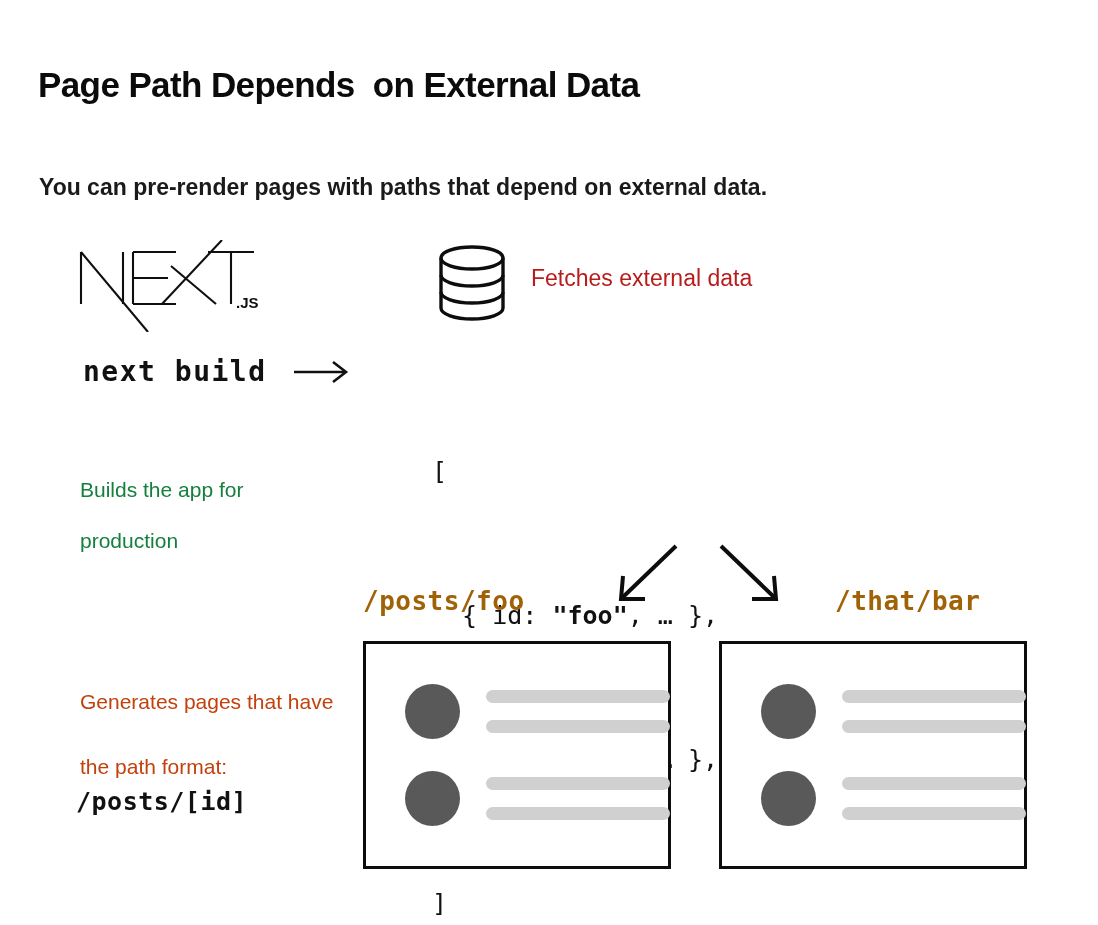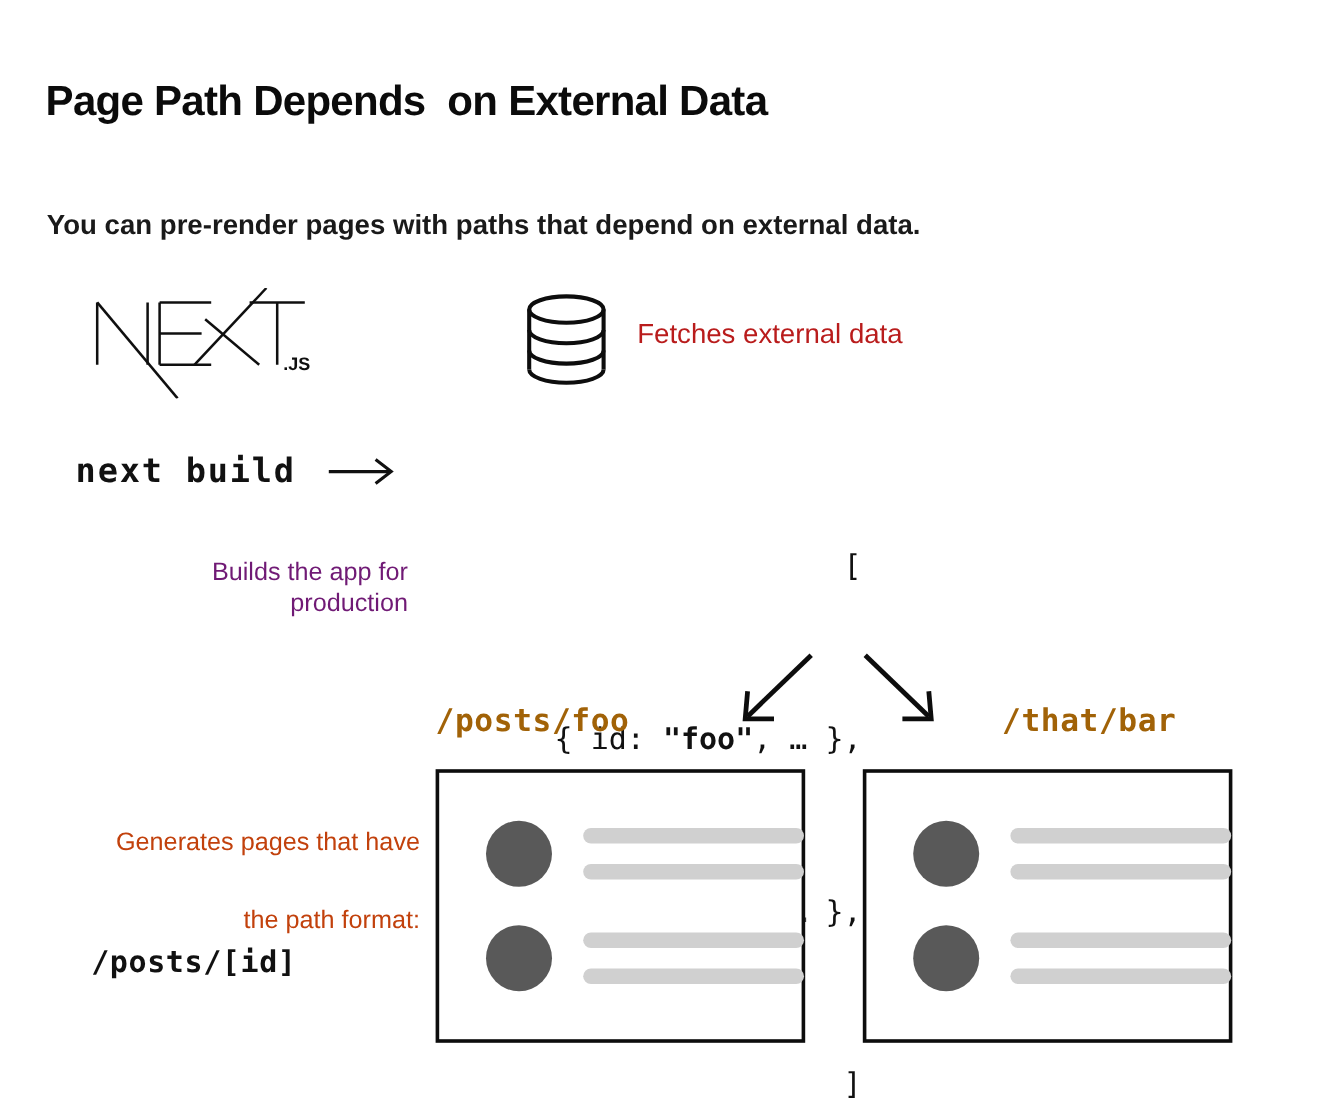--- a/index.html
+++ b/index.html
@@ -11,21 +11,21 @@
   body {
     width: 1098px;
     height: 925px;
     position: relative;
     overflow: hidden;
     font-family: "Liberation Sans", sans-serif;
     color: #111111;
     -webkit-font-smoothing: antialiased;
   }
 
-  .abs { position: absolute; text-align: right; }
+  .abs { position: absolute; }
 
   
   #page-title {
     left: 38px;
     top: 42px;
     font-size: 35px;
     font-weight: bold;
     letter-spacing: -0.6px;
     color: #0b0b0b;
     white-space: pre;
@@ -43,44 +43,43 @@
   
   #nextjs-logo {
     left: 76px;
     top: 240px;
     width: 190px;
     height: 92px;
   }
 
   
   #build-command-row {
-    left: 63px;
+    left: 83px;
     top: 355px;
     display: flex;
     align-items: center;
     gap: 26px;
-    margin-top: 21px;
   }
   #build-command {
     font-family: "DejaVu Sans Mono", monospace;
     font-size: 28px;
     font-weight: bold;
     letter-spacing: 1.5px;
     color: #111111;
     white-space: pre;
   }
   #build-arrow { width: 56px; height: 28px; display:block; }
 
   #build-caption {
     left: 80px;
     top: 443px;
     width: 260px;
     font-size: 21px;
-    line-height: 26px;
-    color: #701a75;
+    line-height: 51px;
+    color: #15803d;
   }
 
   
   #db-icon { left: 437px; top: 245px; width: 70px; height: 76px; }
   #fetch-label {
     left: 531px;
     top: 265px;
     font-size: 23px;
     color: #b91c1c;
     white-space: pre;

